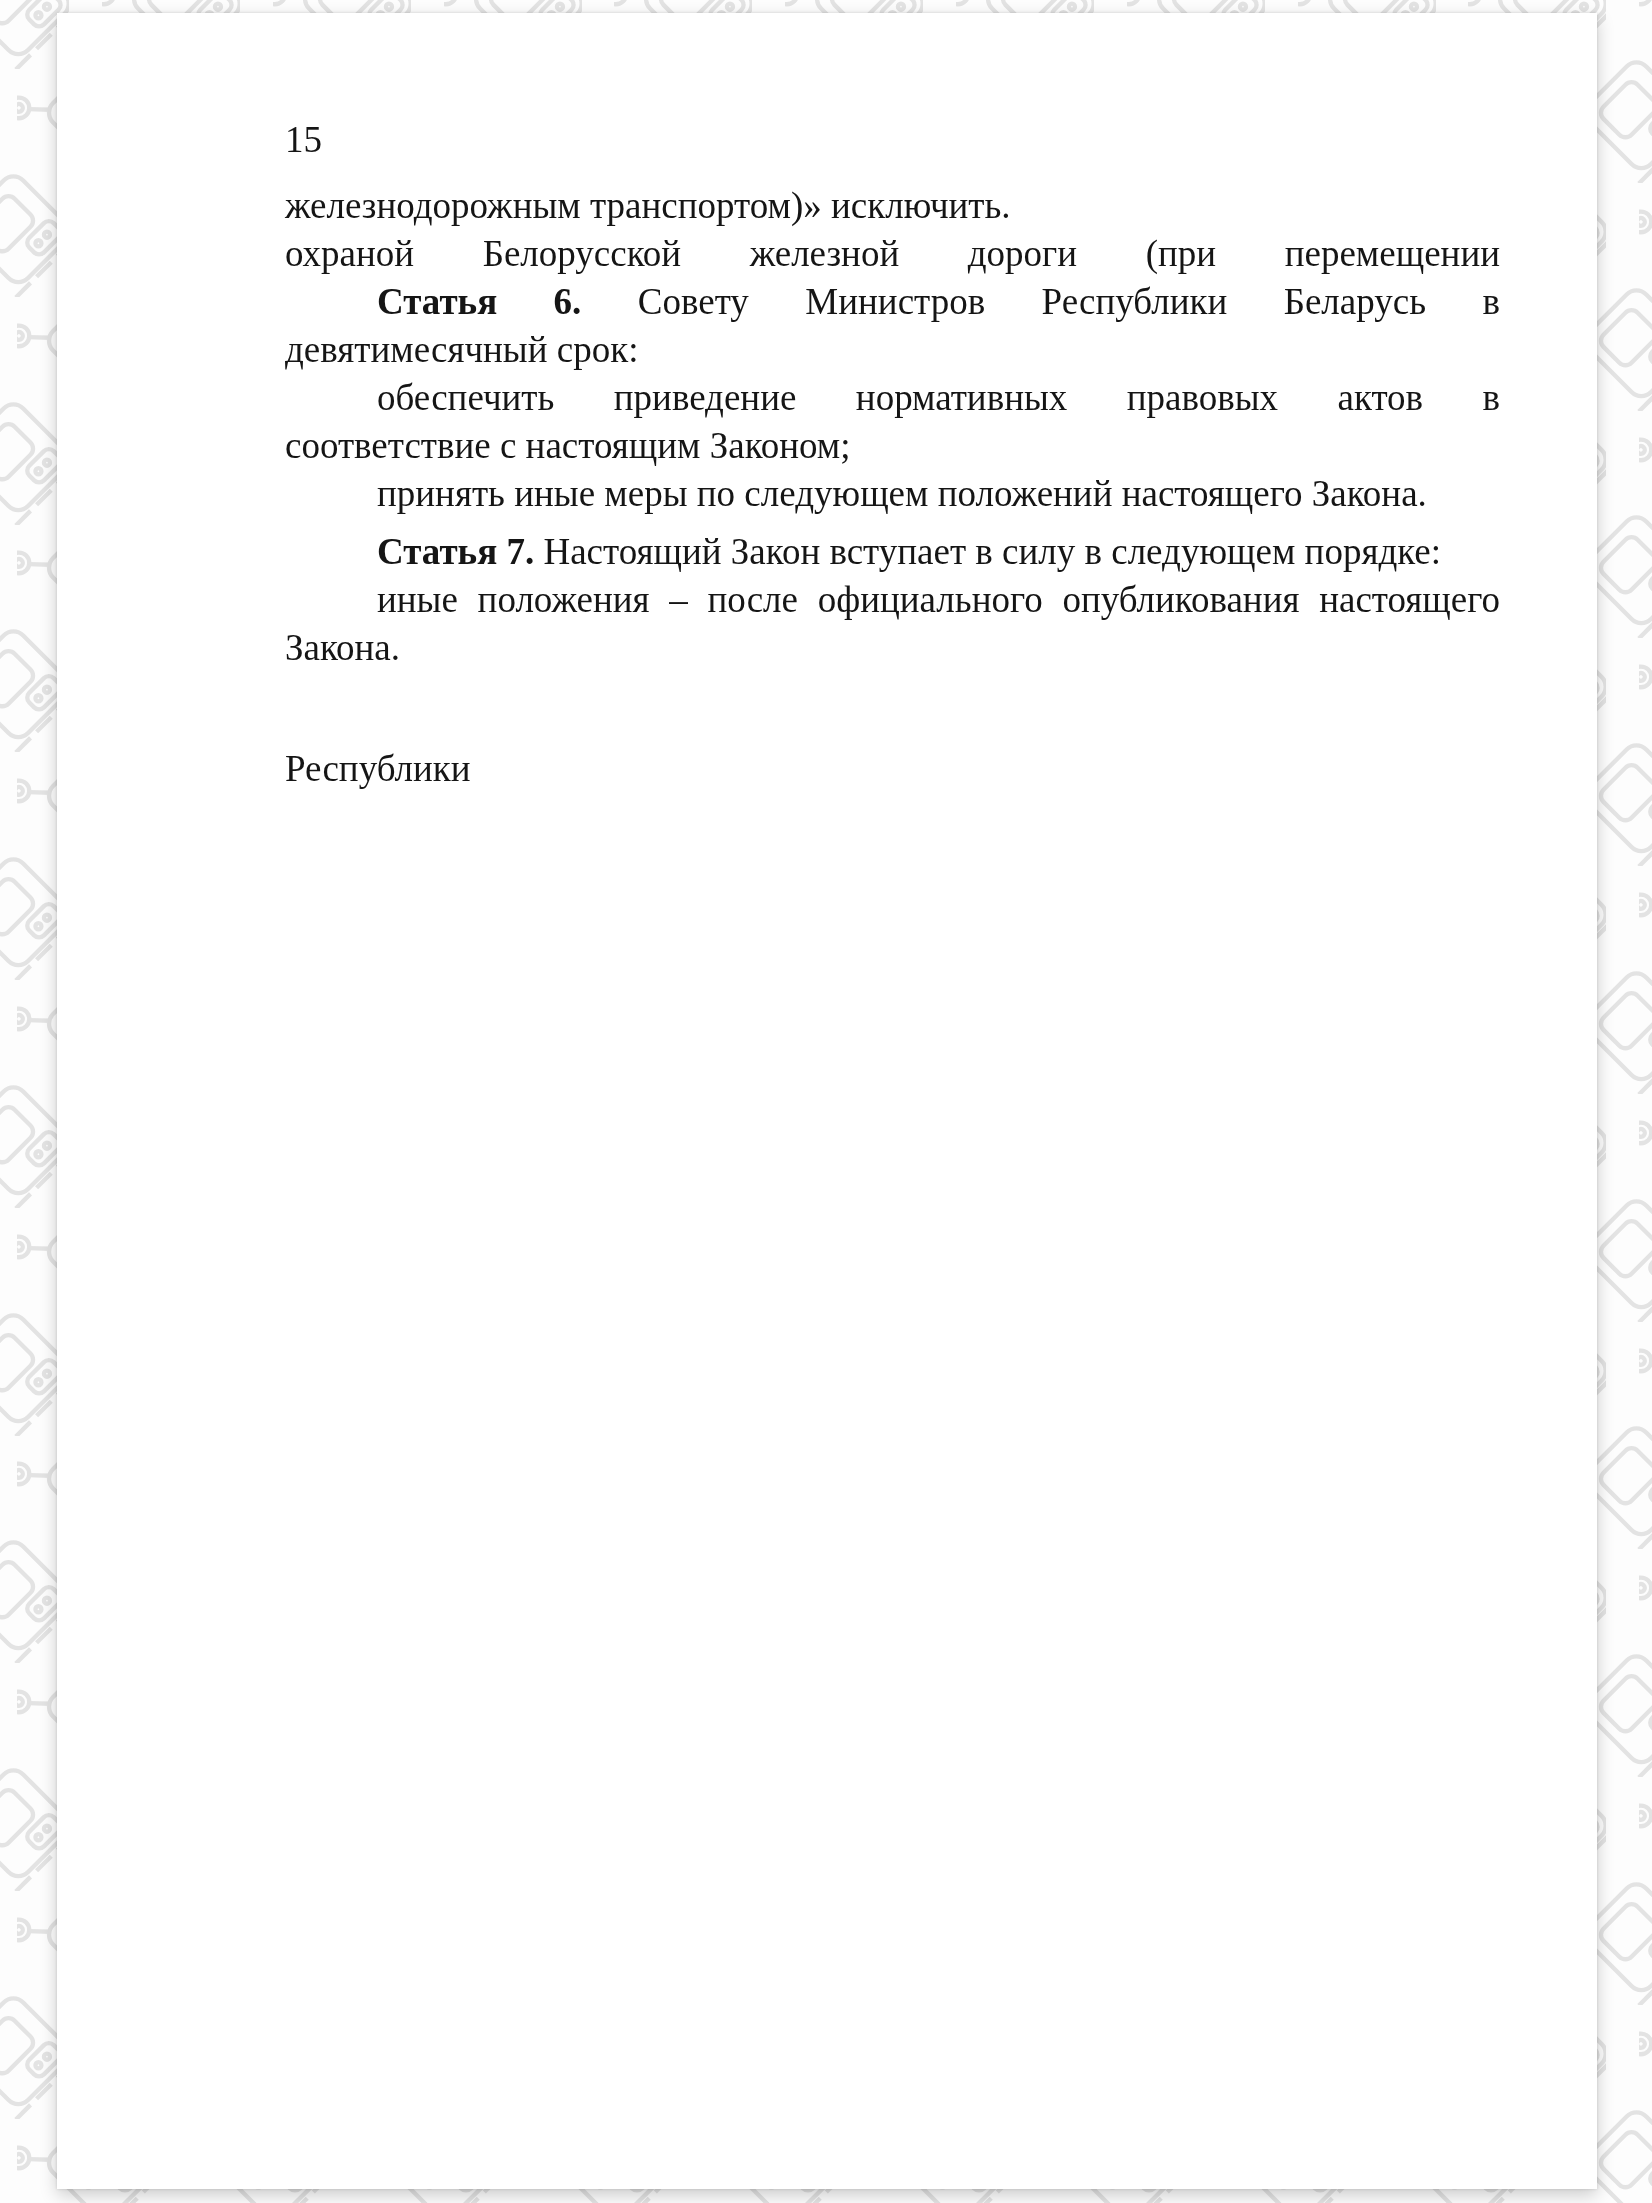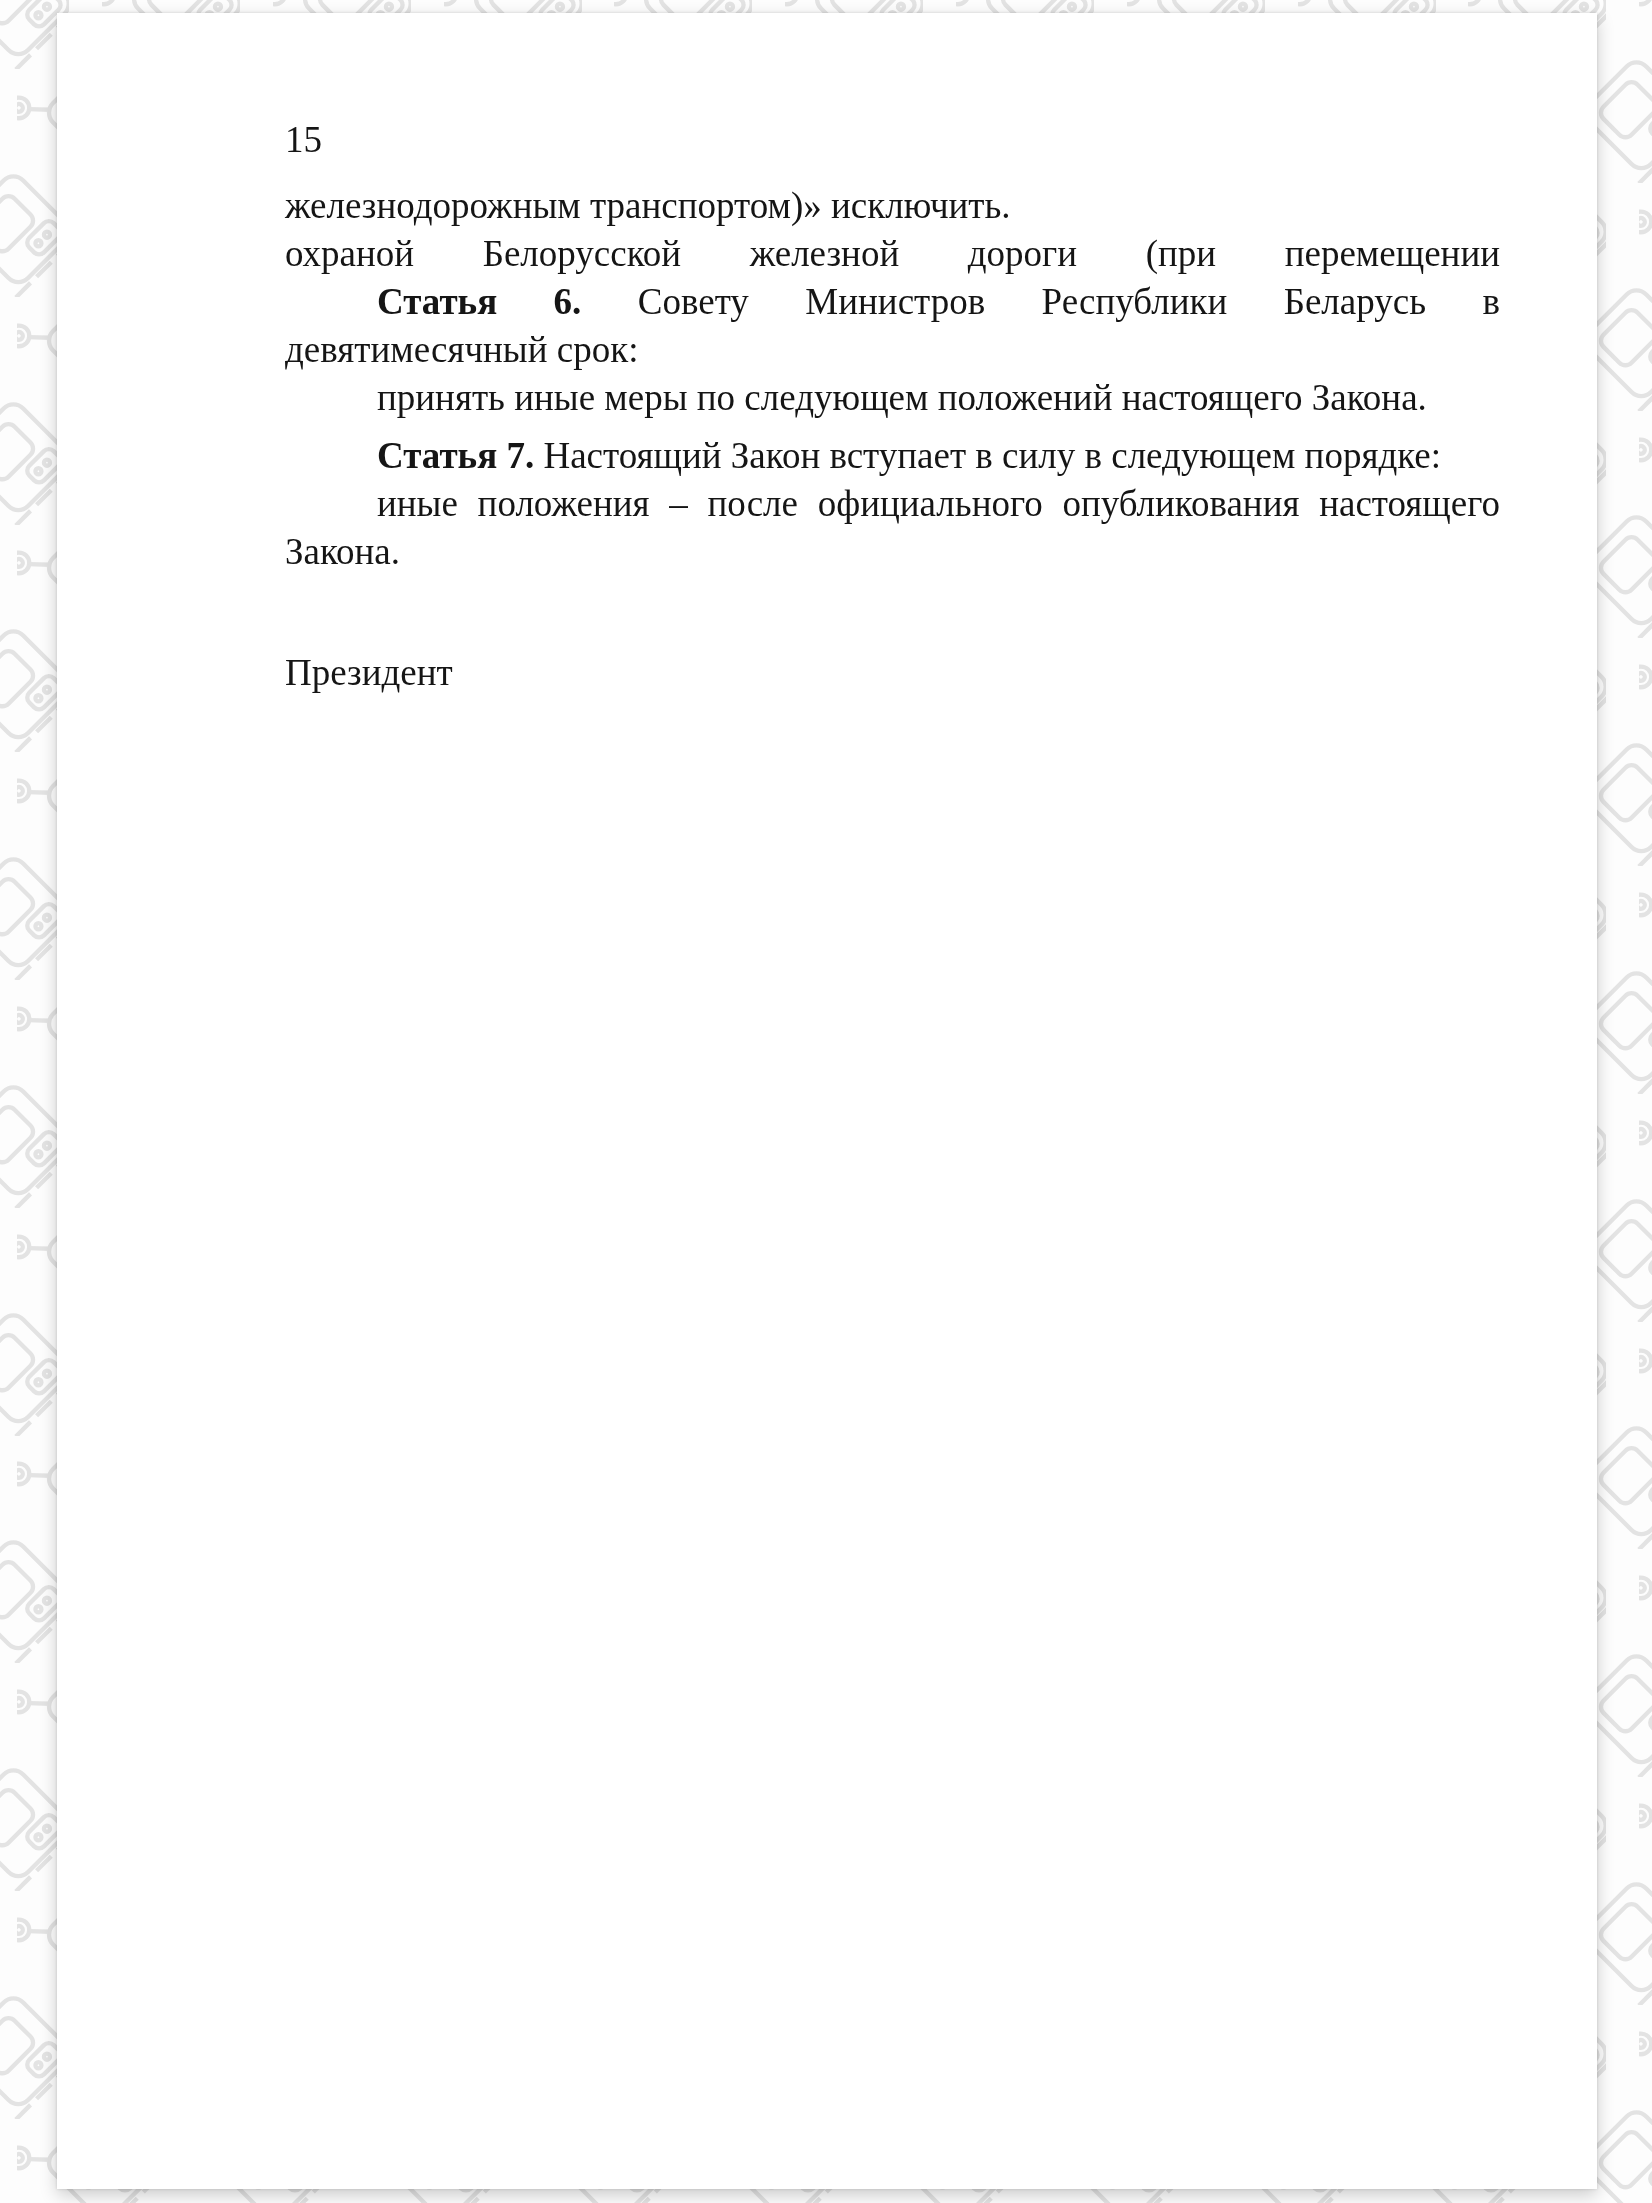--- a/index.html
+++ b/index.html
@@ -3645,28 +3645,32 @@
     <div id="docbody">
         <div class="para">
           <div class="line">железнодорожным транспортом)» исключить.</div>
           <div class="line just">охраной Белорусской железной дороги (при перемещении</div>
         </div>
         <div class="para">
           <div class="line just" style="padding-left: 92px;"><b>Статья 6.</b> Совету Министров Республики Беларусь в</div>
           <div class="line">девятимесячный срок:</div>
         </div>
         <div class="para">
+          <div class="line just" style="padding-left: 92px;">обеспечить приведение нормативных правовых актов в</div>
+          <div class="line">соответствие с настоящим Законом;</div>
+        </div>
+        <div class="para">
           <div class="line" style="padding-left: 92px;">принять иные меры по следующем положений настоящего Закона.</div>
         </div>
         <div class="para">
           <div class="line" style="padding-left: 92px; margin-top: 10px;"><b>Статья 7.</b> Настоящий Закон вступает в силу в следующем порядке:</div>
         </div>
         <div class="para">
           <div class="line just" style="padding-left: 92px;">иные положения – после официального опубликования настоящего</div>
           <div class="line">Закона.</div>
         </div>
       </div>
     <div class="sig">
-      <div class="line">Президент</div>
+      <div class="line">Республики</div>
     </div>
   </div>
 </div>
 
 
 </body></html>

